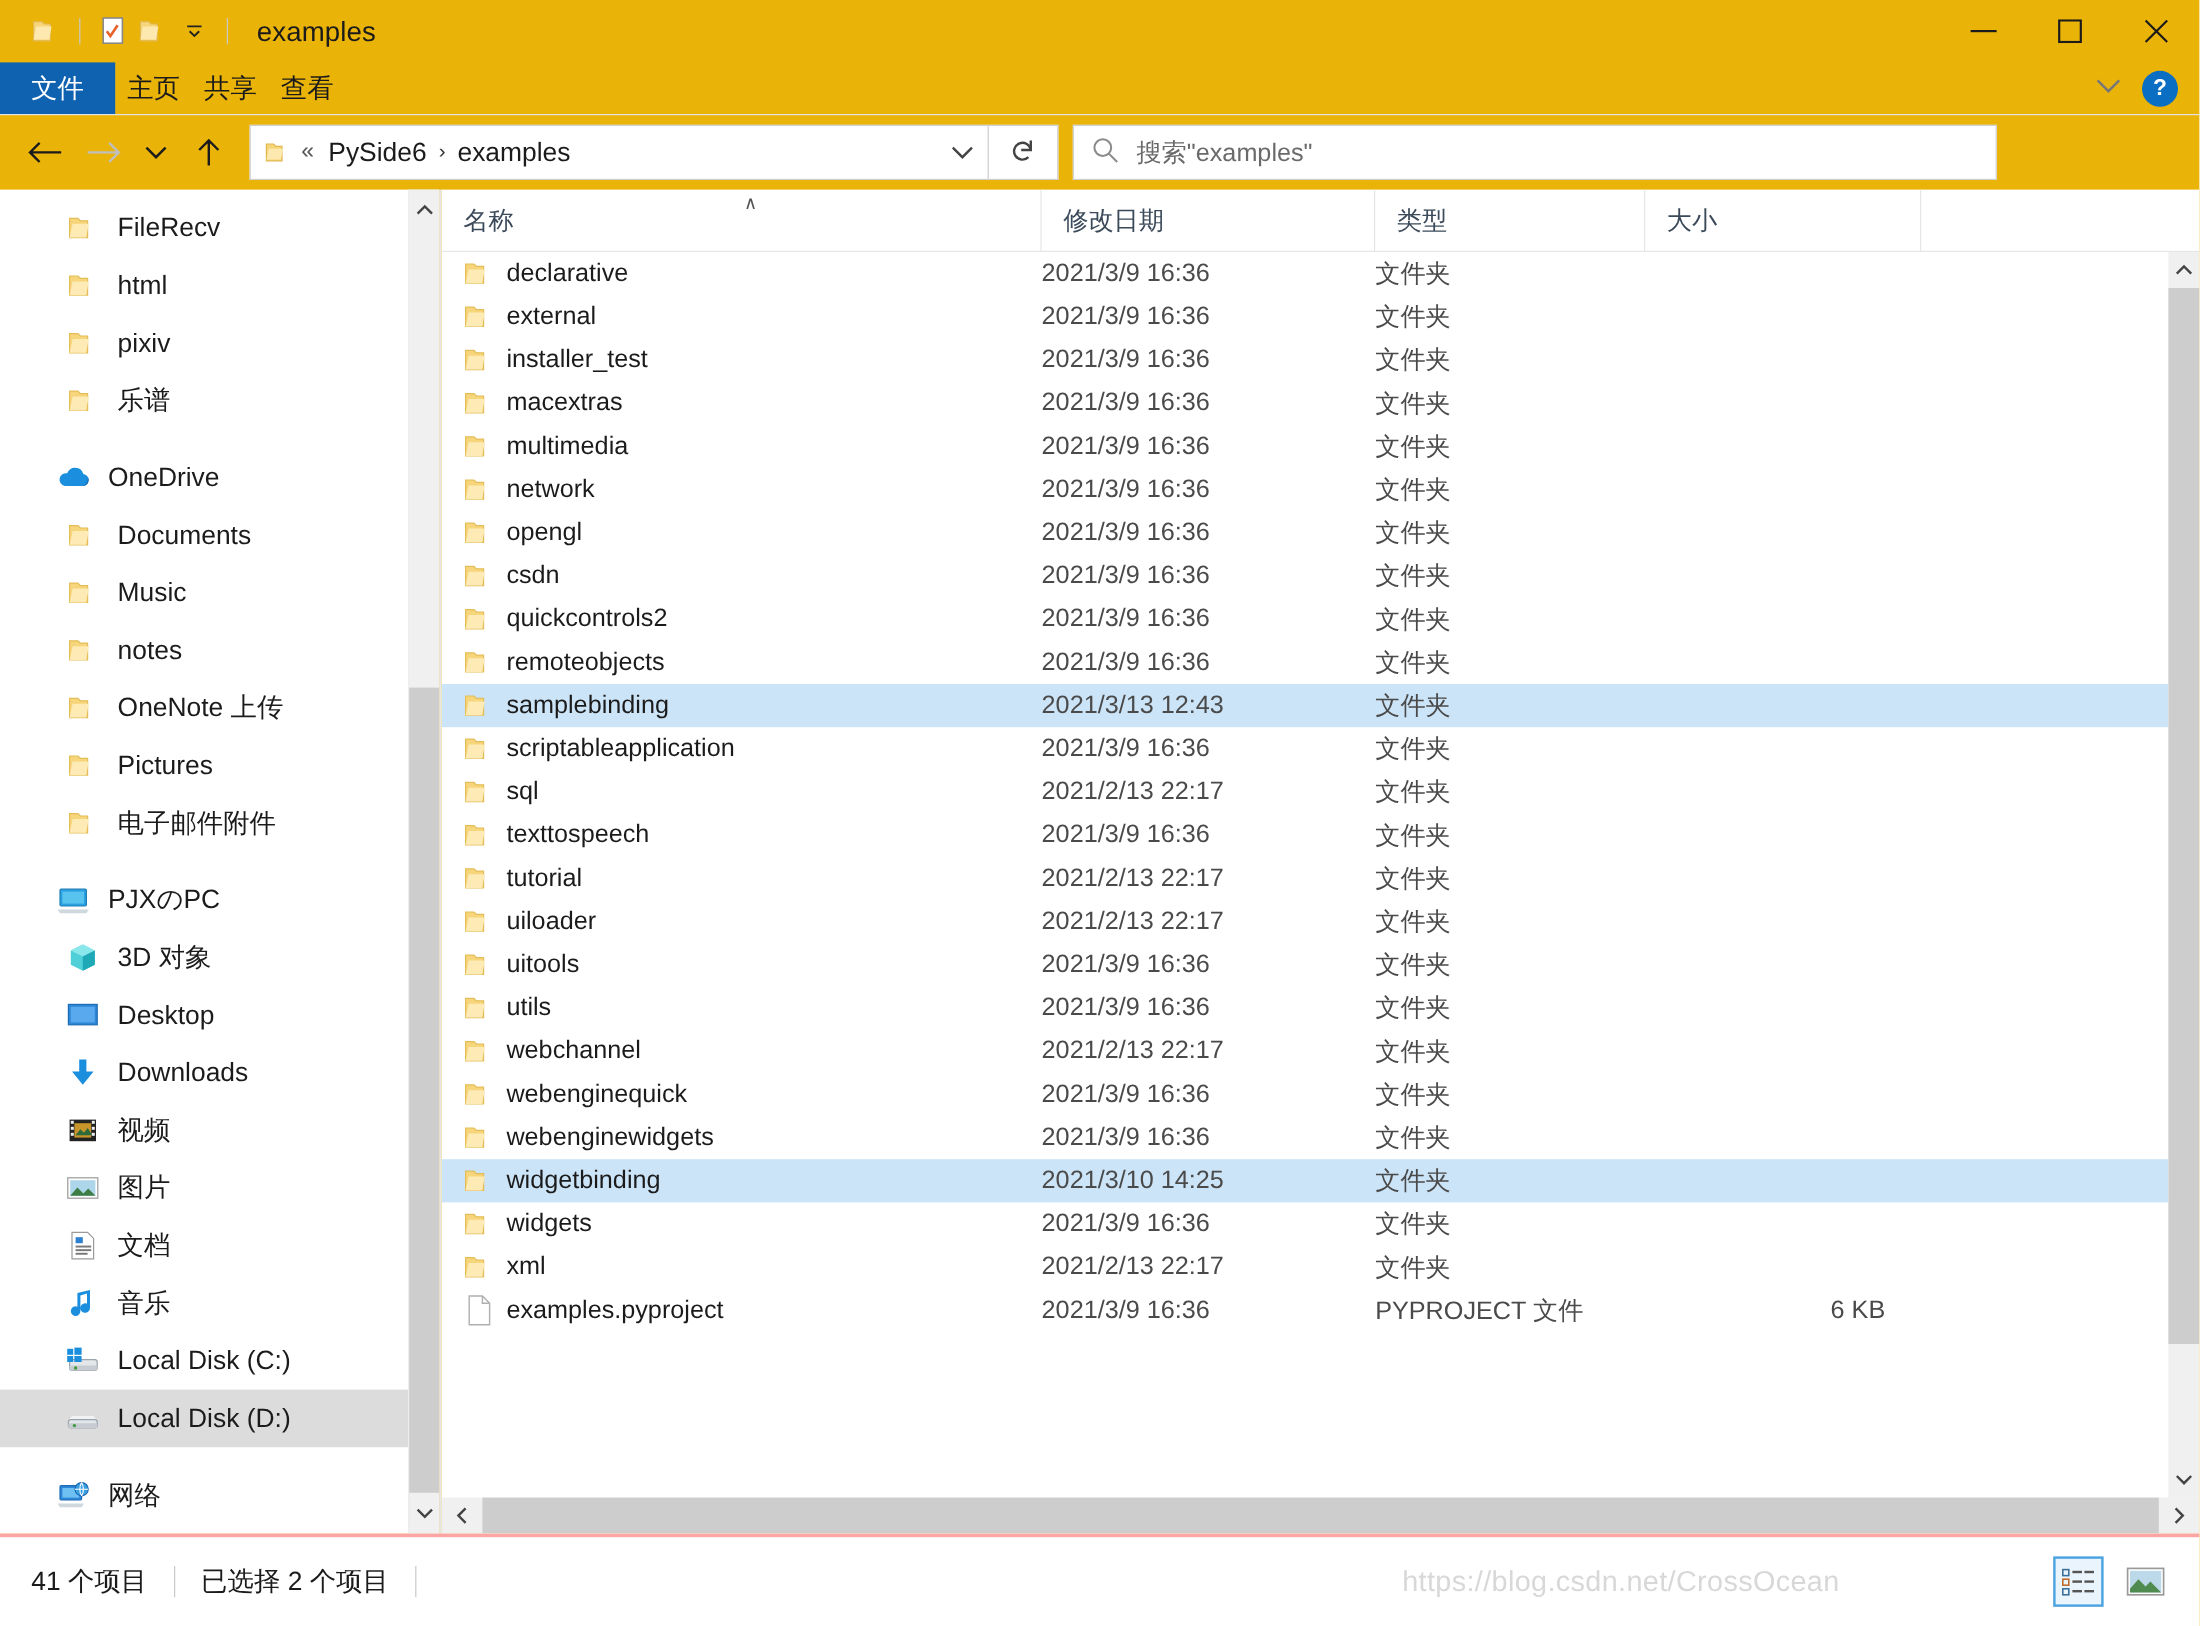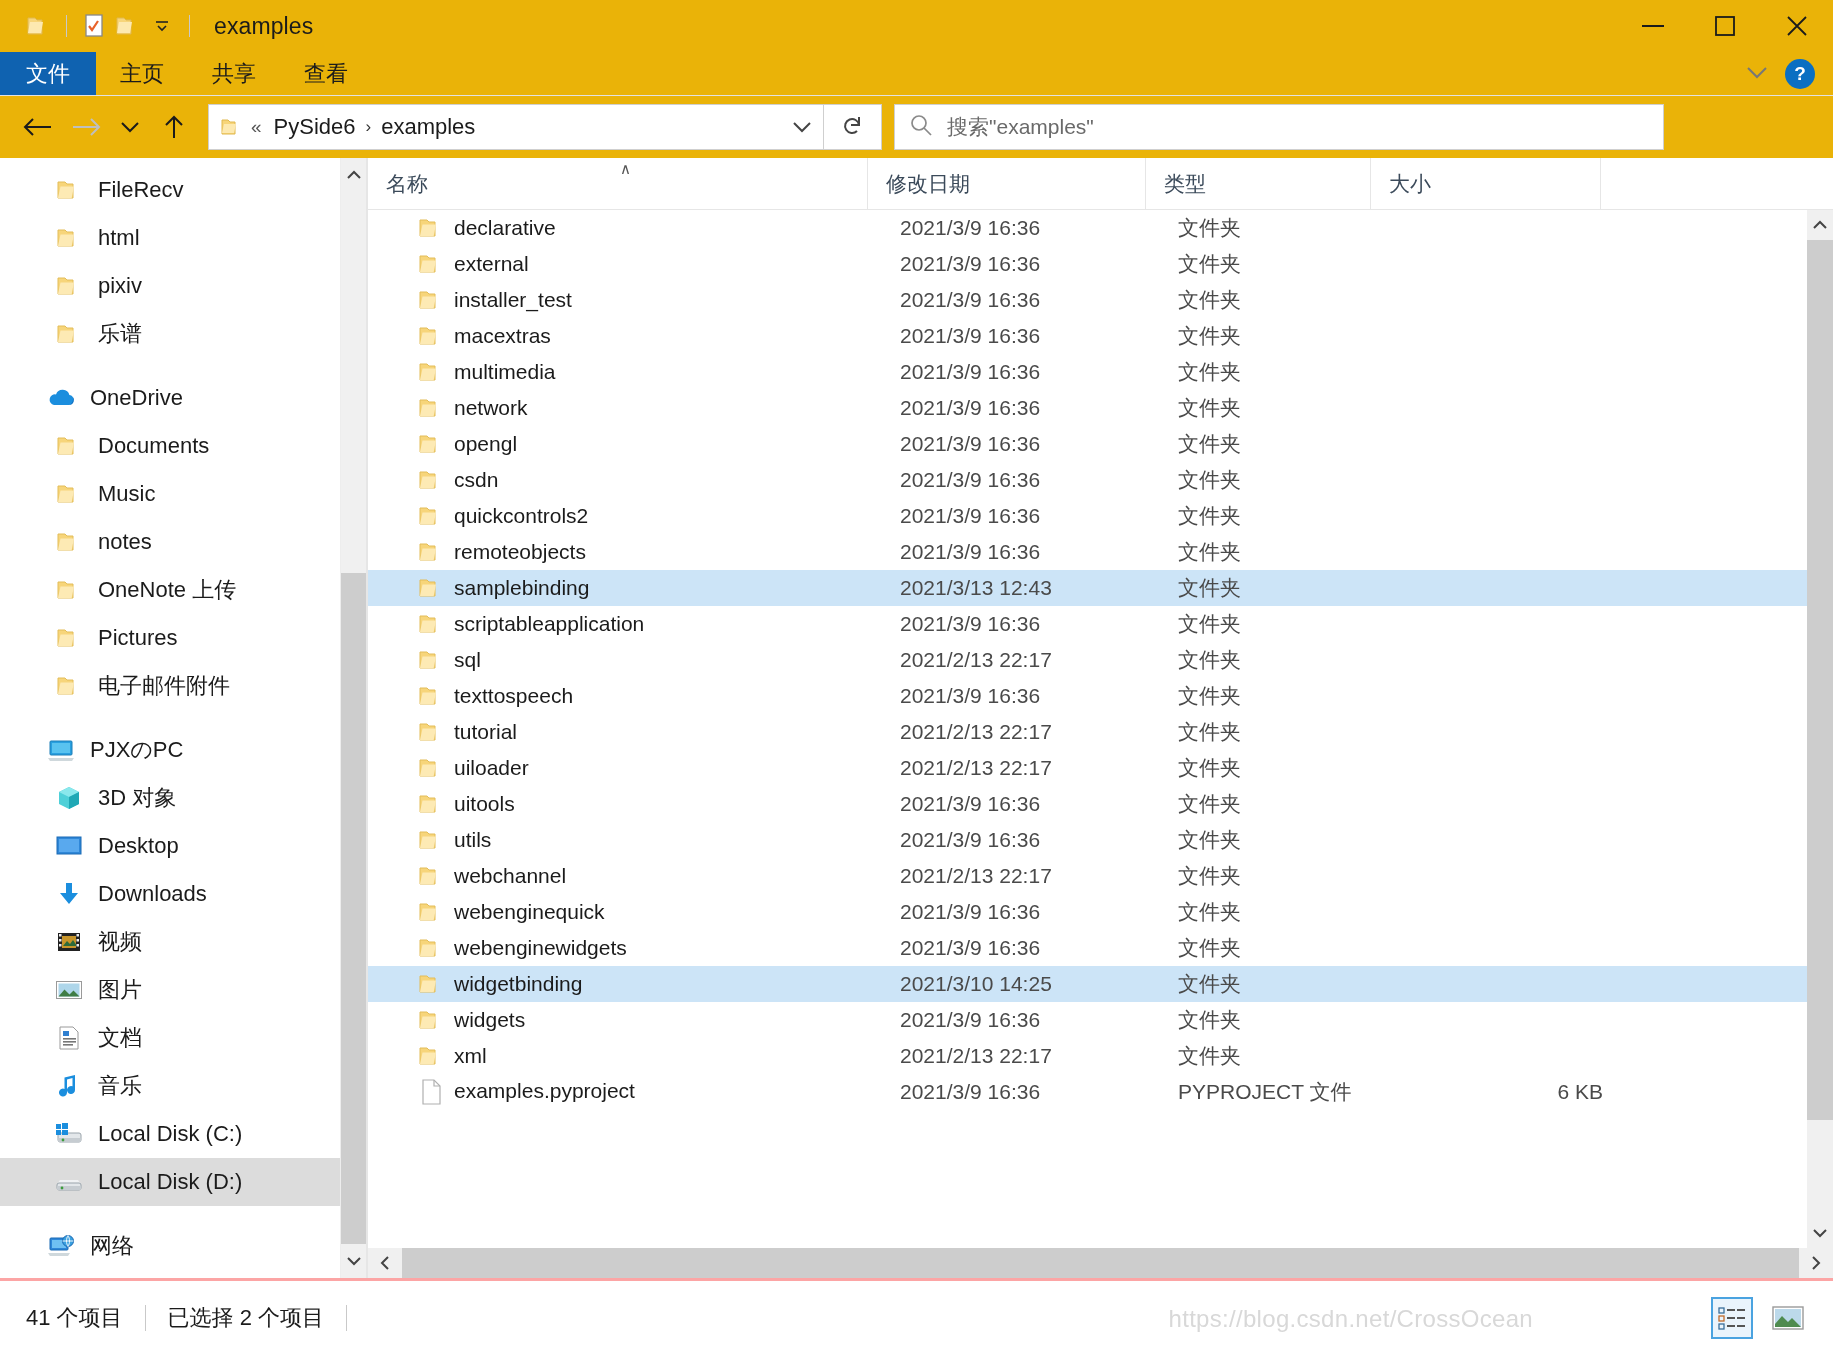--- a/index.html
+++ b/index.html
@@ -29,21 +29,21 @@
   }
   .wc svg { display:block; }
 
   
   .ribbon {
     position:absolute; top:52px; left:0; width:1833px; height:44px;
     display:flex; align-items:stretch; border-bottom:1px solid #e2e2e2;
   }
   .tab {
     display:flex; align-items:center; justify-content:center;
-    font-size:22px; color:#1b1b1b; padding:0 24px; min-width:60px;
+    font-size:22px; color:#1b1b1b; padding:0 10px; min-width:60px;
   }
   .tab.file { background:#0f62b0; color:#fff; padding:0 26px; }
   .ribbon-right { margin-left:auto; display:flex; align-items:center; padding-right:18px; gap:14px;}
   .help-btn {
     width:30px;height:30px;border-radius:50%;background:#0a6fc2;color:#fff;
     display:flex;align-items:center;justify-content:center;font-size:19px;font-weight:bold;
   }
 
   
   .navrow {
@@ -114,21 +114,21 @@
   .c-date { width:278px; }
   .c-type { width:225px; }
   .c-size { width:230px; border-right:1px solid #e6e6e6; }
   .sortmark {
     position:absolute; left:252px; top:2px; font-size:15px; color:#555;
   }
 
   .rows { position:absolute; top:52px; left:0; right:26px; bottom:30px; overflow:hidden; }
   .row { height:36px; display:flex; align-items:center; font-size:21px; color:#1b1b1b; }
   .row.sel { background:#cce4f7; }
-  .row .r-name { width:500px; display:flex; padding-left:18px;margin-left:32px; }
+  .row .r-name { width:500px; display:flex; align-items:center; padding-left:18px; }
   .row .r-name .fic { width:34px; display:flex; align-items:center; justify-content:center; margin-right:10px; flex:0 0 26px;}
   .row .r-date { width:278px; color:#4a4a4a; }
   .row .r-type { width:225px; color:#4a4a4a; }
   .row .r-size { width:230px; color:#4a4a4a; text-align:right; padding-right:30px; }
 
   
   .fscroll { position:absolute; right:0; top:52px; width:26px; bottom:30px; background:#f0f0f0; }
   .fscroll .arrow { height:30px; display:flex; align-items:center; justify-content:center; }
   .fscroll .thumb { position:absolute; left:0; width:26px; background:#cdcdcd; }
   

